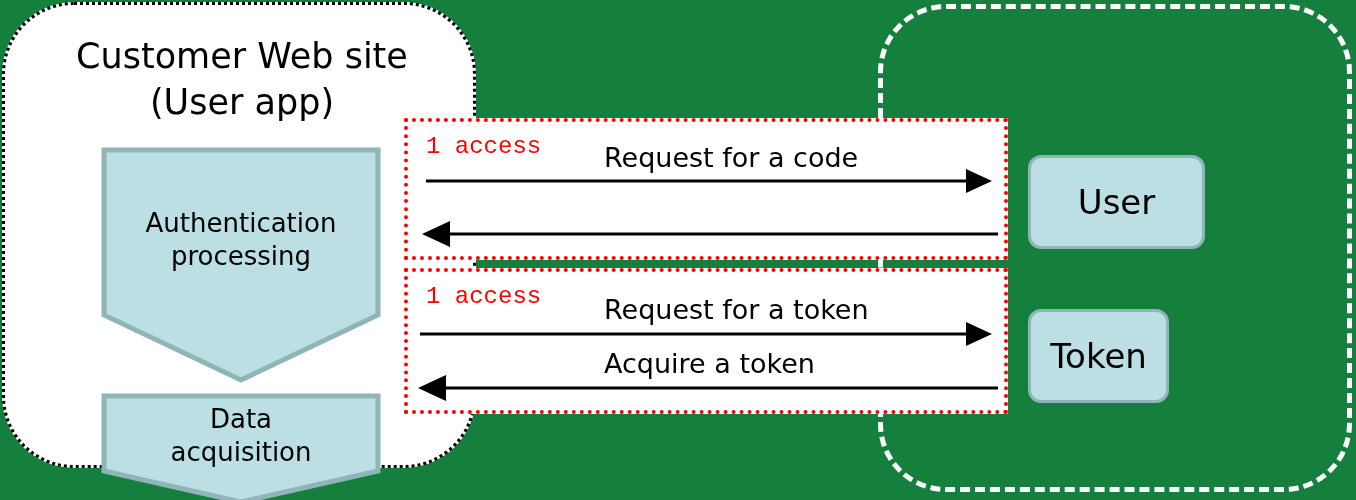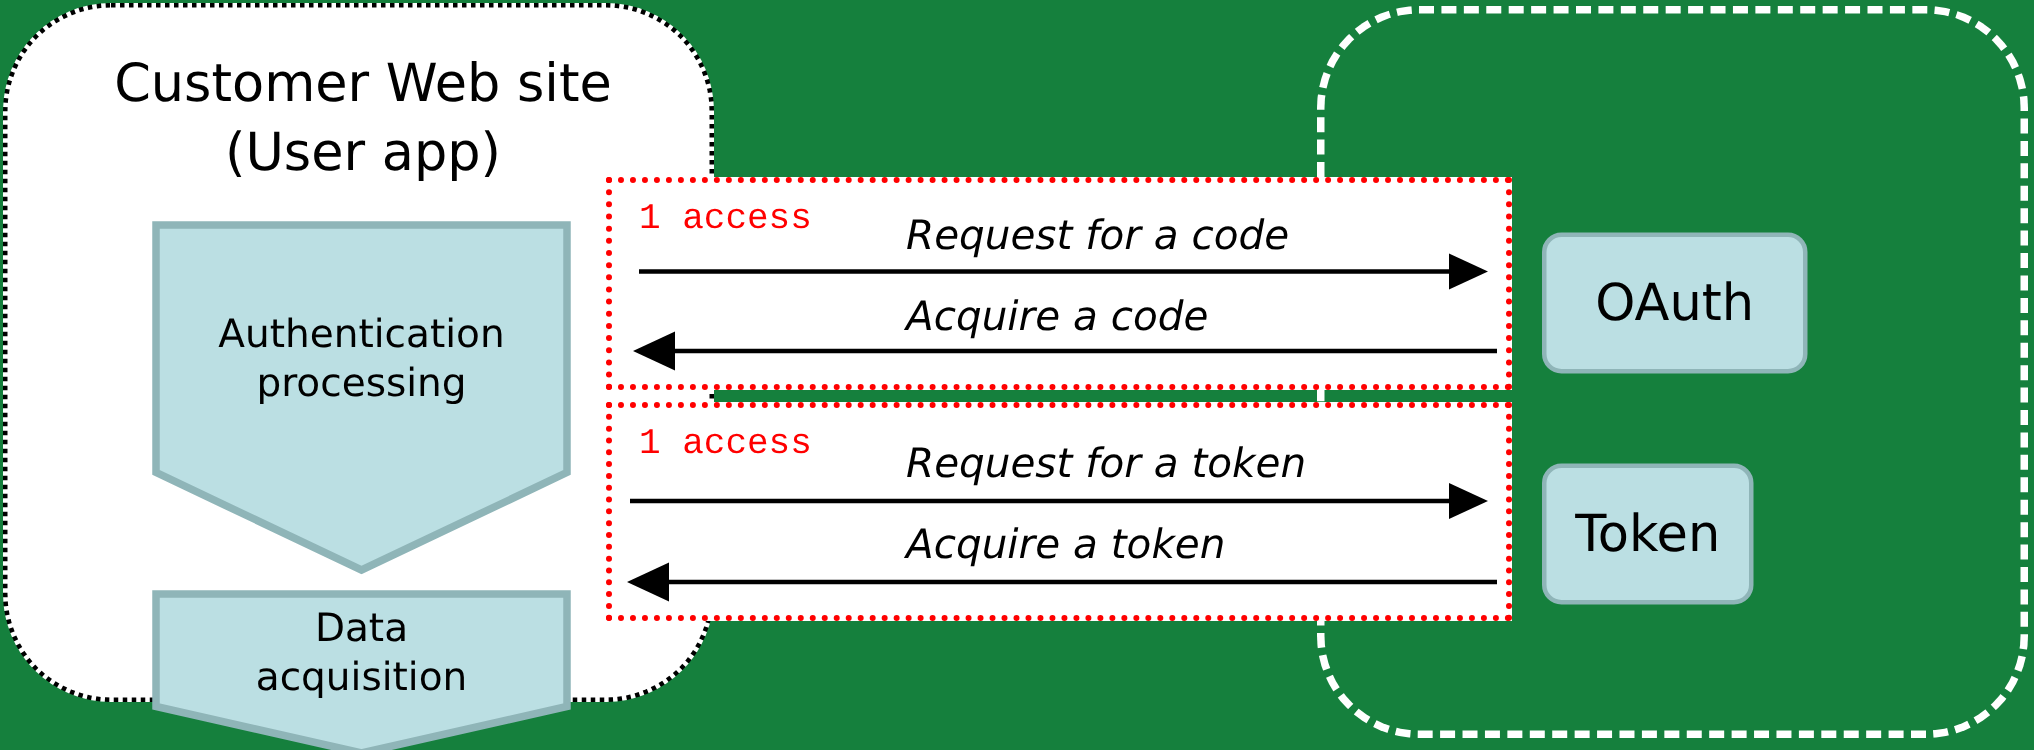--- a/index.html
+++ b/index.html
@@ -80,21 +80,20 @@
   }
   #access-tag-1 { left: 18px; top: 10px; }
   #access-tag-2 { left: 18px; top: 10px; }
 
   .flow-label {
     position: absolute;
     color: #000000;
     font-size: 27px;
     line-height: 32px;
     white-space: nowrap;
-    font-style: italic;
   }
   .arrow-svg { position: absolute; left: 0; top: 0; }
 
   
   #label-req-code   { left: 196px; top: 20px; }
   #label-acq-code   { left: 196px; top: 74px; }
   #label-req-token  { left: 196px; top: 22px; }
   #label-acq-token  { left: 196px; top: 76px; }
 
   
@@ -160,35 +159,34 @@
     <svg class="arrow-svg" width="604" height="142" viewBox="0 0 604 142">
 
       <line x1="18" y1="59" x2="565" y2="59" stroke="#000000" stroke-width="3"></line>
       <polygon points="584,59 558,47 558,71" fill="#000000"></polygon>
 
       <line x1="36" y1="112" x2="590" y2="112" stroke="#000000" stroke-width="3"></line>
       <polygon points="14,112 42,99 42,125" fill="#000000"></polygon>
     </svg>
 
     <div class="flow-label" id="label-req-code">Request for a code</div>
-    <div class="flow-label" id="label-acq-code">Acquire a code</div>
   </div>
 
   <div class="seq-box" id="seq-box-2">
     <div class="access-tag" id="access-tag-2">1 access</div>
 
     <svg class="arrow-svg" width="604" height="146" viewBox="0 0 604 146">
 
       <line x1="12" y1="62" x2="565" y2="62" stroke="#000000" stroke-width="3"></line>
       <polygon points="584,62 558,50 558,74" fill="#000000"></polygon>
 
       <line x1="32" y1="116" x2="590" y2="116" stroke="#000000" stroke-width="3"></line>
       <polygon points="10,116 38,103 38,129" fill="#000000"></polygon>
     </svg>
 
     <div class="flow-label" id="label-req-token">Request for a token</div>
     <div class="flow-label" id="label-acq-token">Acquire a token</div>
   </div>
 
-  <div class="svc-box" id="oauth-box">OAuth</div>
+  <div class="svc-box" id="oauth-box">User</div>
   <div class="svc-box" id="token-box">Token</div>
 
 </div>
 
 </body></html>

